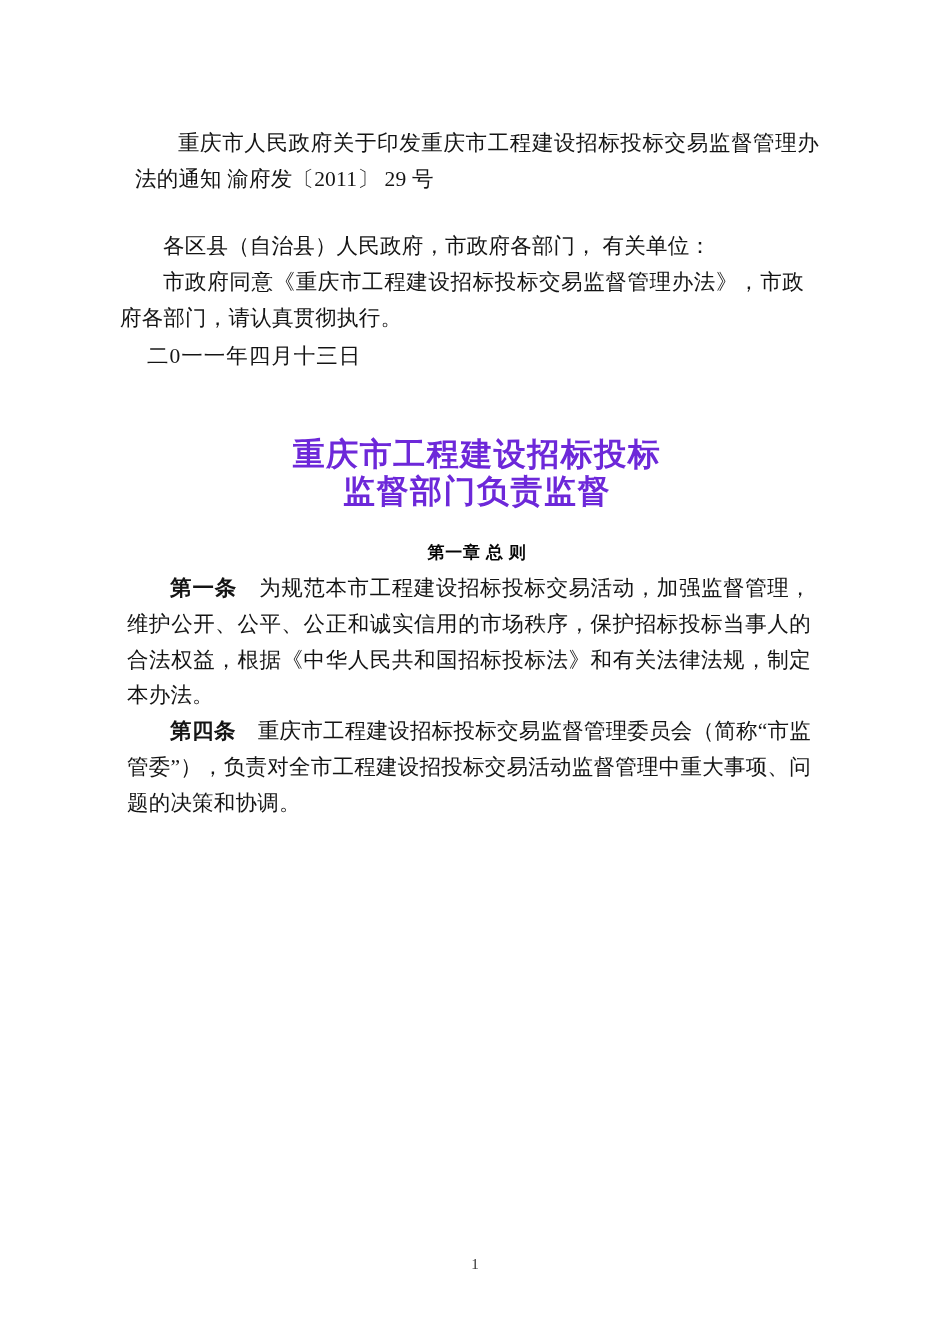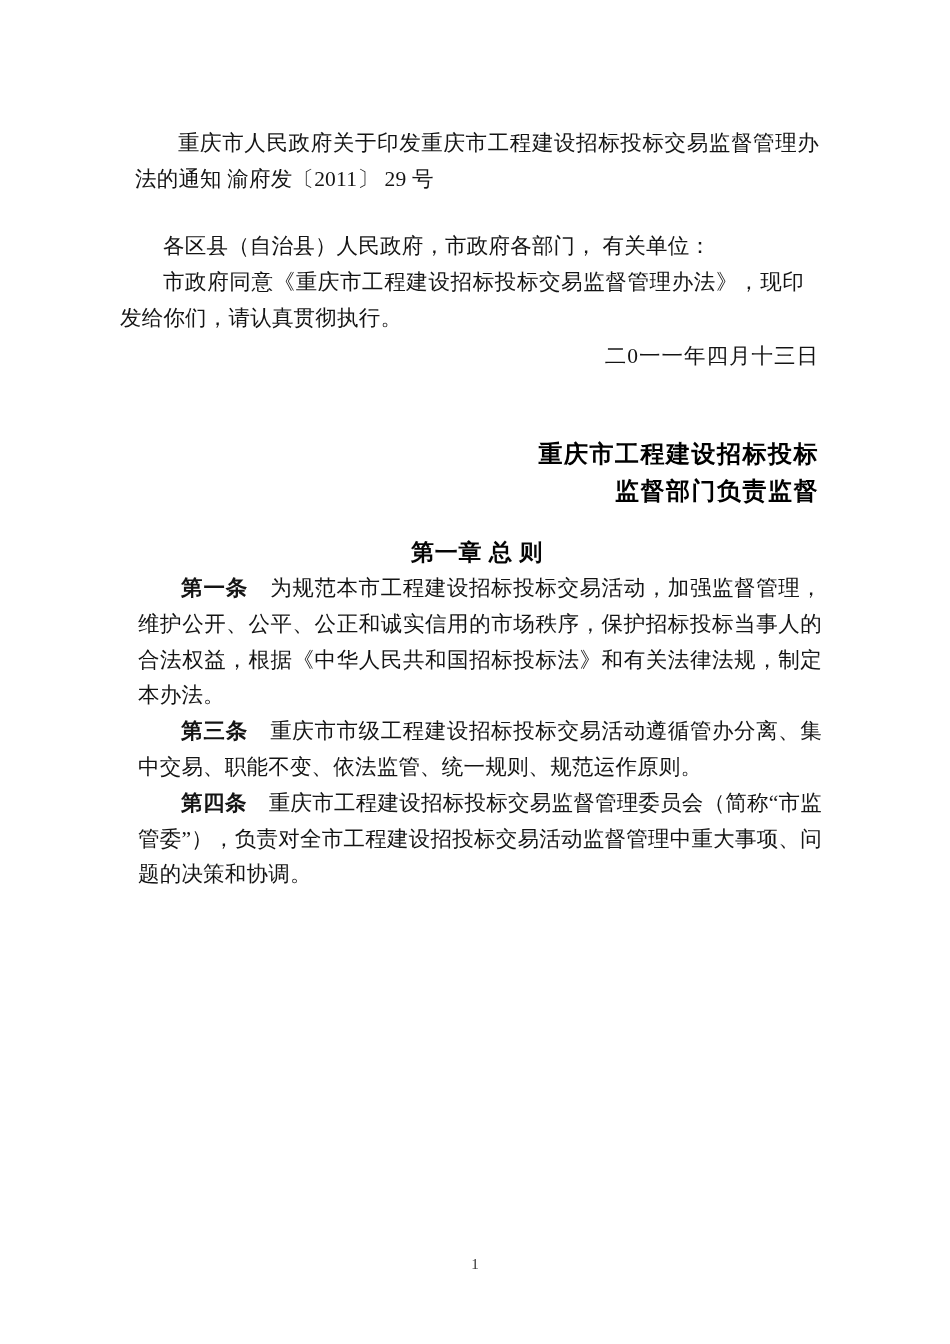--- a/index.html
+++ b/index.html
@@ -49,59 +49,59 @@
 
   .recipients-block {
     position: absolute;
     left: 120px;
     top: 221px;
     width: 684px;
   }
 
   .date-line {
     position: absolute;
-    left: 135px;
+    left: 147px;
     top: 331px;
     width: 684px;
     font-size: 21.5px;
     line-height: 35.8px;
-    text-align: right;
+    text-align: left;
     letter-spacing: 1px;
     color: #141414;
   }
 
   .main-title {
     position: absolute;
     left: 135px;
     top: 428px;
     width: 684px;
-    text-align: right;
+    text-align: center;
     font-weight: bold;
-    font-size: 24px;
+    font-size: 32px;
     line-height: 37px;
     letter-spacing: 1.5px;
-    color: #000000;
+    color: #6d28d9;
   }
 
   .chapter-title {
     position: absolute;
     left: 135px;
     top: 528px;
     width: 684px;
     text-align: center;
     font-weight: bold;
-    font-size: 23px;
+    font-size: 17px;
     line-height: 34px;
     letter-spacing: 0.8px;
     color: #050505;
   }
 
   .articles {
     position: absolute;
-    left: 138px;
+    left: 127px;
     top: 563px;
     width: 684px;
   }
 
   .page-number {
     position: absolute;
     left: 0;
     top: 1248px;
     width: 950px;
     text-align: center;
@@ -114,21 +114,21 @@
 <body>
 
 <div class="page">
 
   <div class="doc-header">
     <p class="para indent last-left">重庆市人民政府关于印发重庆市工程建设招标投标交易监督管理办法的通知 渝府发〔2011〕 29 号</p>
   </div>
 
   <div class="recipients-block">
     <p class="para indent last-left">各区县（自治县）人民政府，市政府各部门， 有关单位：</p>
-    <p class="para indent">市政府同意《重庆市工程建设招标投标交易监督管理办法》，现印发给你们，请认真贯彻执行。</p>
+    <p class="para indent">市政府同意《重庆市工程建设招标投标交易监督管理办法》，市政府各部门，请认真贯彻执行。</p>
   </div>
 
   <div class="date-line">
     <span>二0一一年四月十三日</span>
   </div>
 
   <div class="main-title">
     <div>重庆市工程建设招标投标</div>
     <div>监督部门负责监督</div>
   </div>
@@ -137,23 +137,20 @@
     <span>第一章 总 则</span>
   </div>
 
   <div class="articles">
 
     <p class="para indent">
       <span class="label">第一条</span>　<span>为规范本市工程建设招标投标交易活动，加强监督管理，维护公开、公平、公正和诚实信用的市场秩序，保护招标投标当事人的合法权益，根据《中华人民共和国招标投标法》和有关法律法规，制定本办法。</span>
     </p>
 
 
-    <p class="para indent">
-      <span class="label">第三条</span>　<span>重庆市市级工程建设招标投标交易活动遵循管办分离、集中交易、职能不变、依法监管、统一规则、规范运作原则。</span>
-    </p>
 
 
     <p class="para indent">
       <span class="label">第四条</span>　<span>重庆市工程建设招标投标交易监督管理委员会（简称“市监管委”），负责对全市工程建设招投标交易活动监督管理中重大事项、问题的决策和协调。</span>
     </p>
 
   </div>
 
   <div class="page-number">
     <span>1</span>

